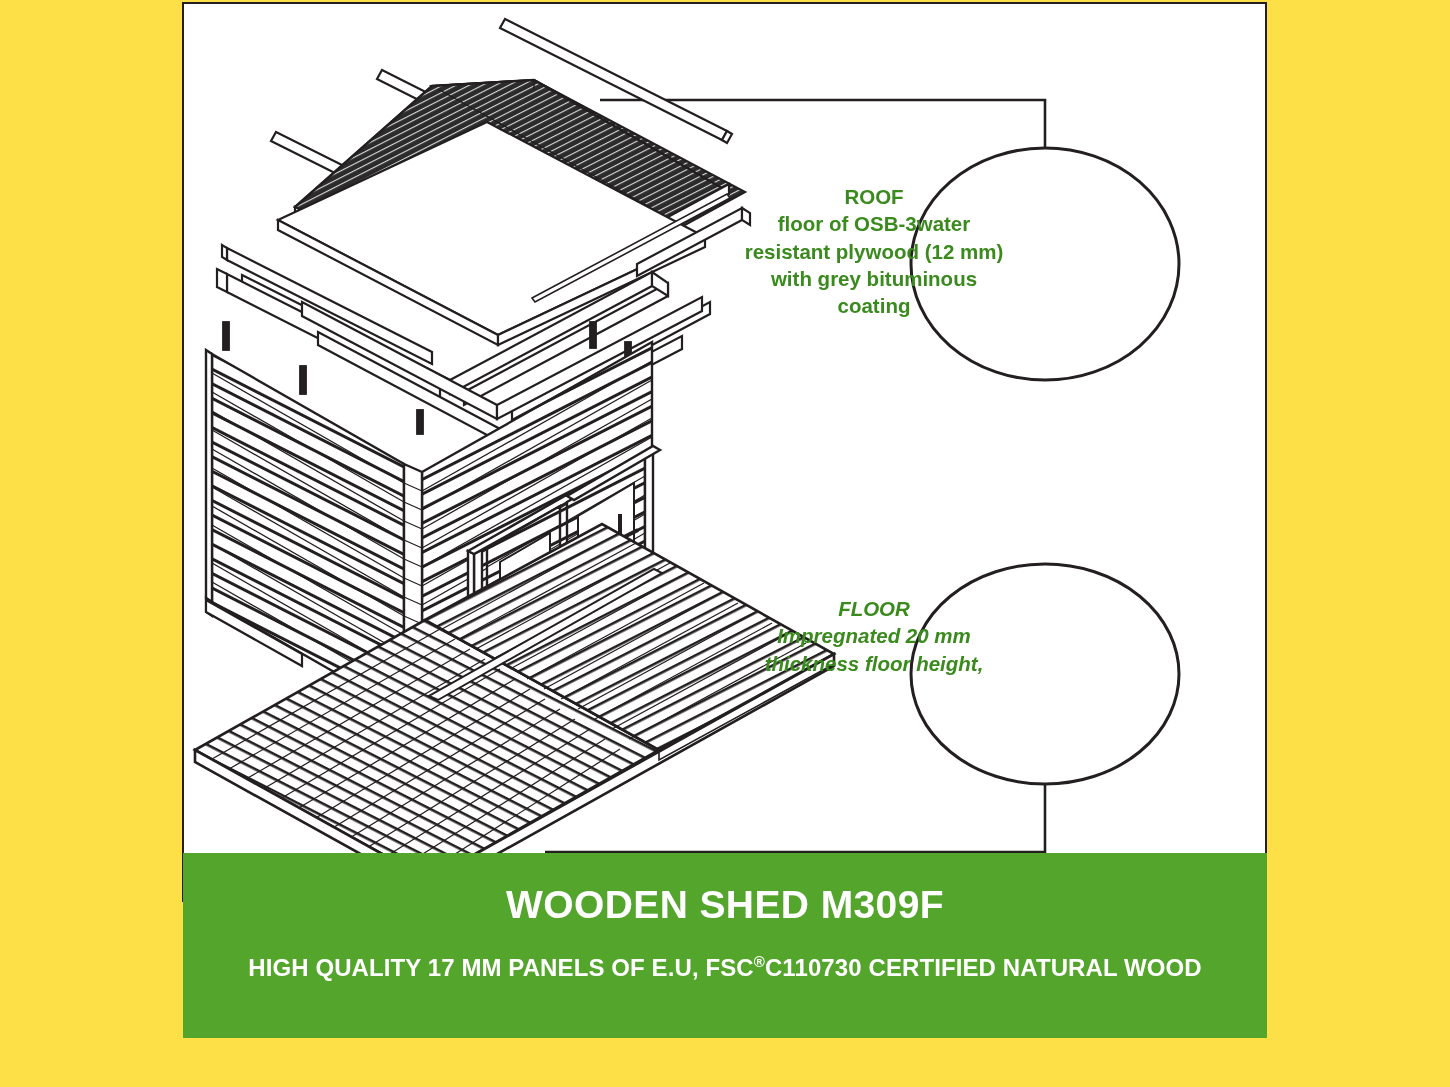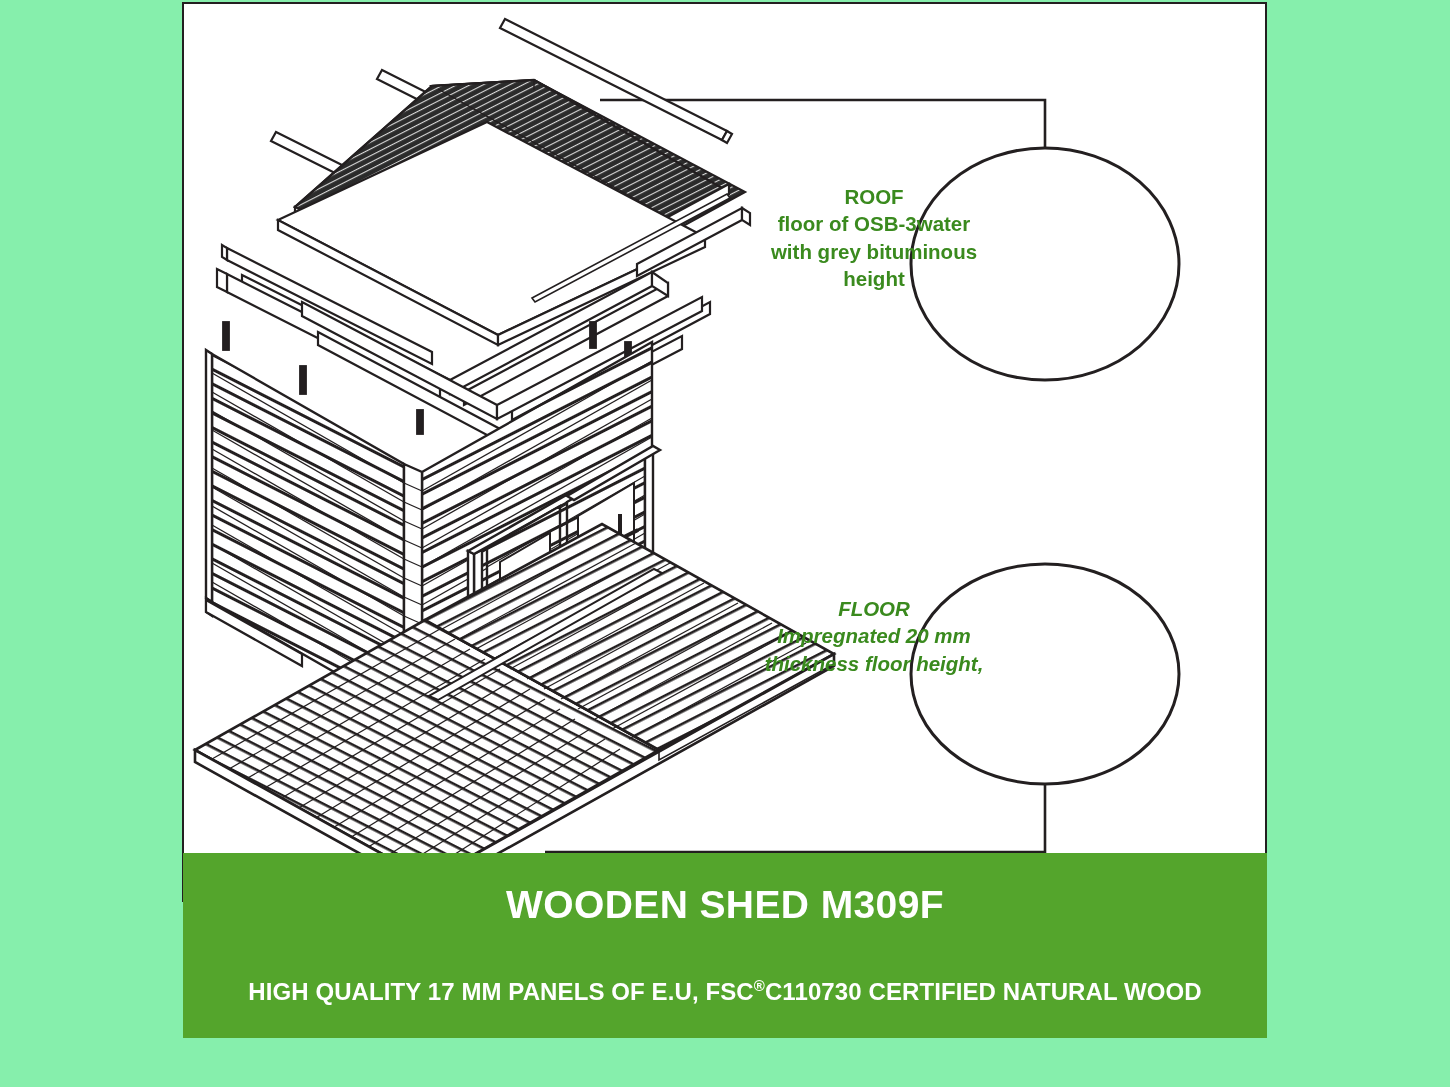--- a/index.html
+++ b/index.html
@@ -1,30 +1,30 @@
 <!DOCTYPE html>
 <html style="--banner: #54a52c; --accent: #3a8a1e;"><head>
 <meta charset="utf-8">
 <style>
   html,body{margin:0;padding:0;background:#ffffff;}
   body{width:1450px;height:1087px;overflow:hidden;
        font-family:"Liberation Sans","DejaVu Sans",sans-serif;}
-  #page{position:relative;width:1450px;height:1087px;background:#86efac;}
+  #page{position:relative;width:1450px;height:1087px;background:#fde047;}
 
   
   #card-frame{position:absolute;left:182px;top:2px;width:1085px;height:900px;
               border:2px solid #231f20;background:#ffffff;box-sizing:border-box;}
 
   
   #banner{position:absolute;left:183px;top:853px;width:1084px;height:185px;
           background:var(--banner);display:flex;flex-direction:column;
           align-items:center;justify-content:flex-start;box-sizing:border-box;}
   #banner-title{margin-top:32px;color:#ffffff;font-size:39px;font-weight:bold;
                 letter-spacing:.4px;line-height:1;white-space:nowrap;}
-  #banner-sub{margin-top:56px;color:#ffffff;font-size:24px;font-weight:bold;
+  #banner-sub{margin-top:32px;color:#ffffff;font-size:24px;font-weight:bold;
               letter-spacing:.1px;line-height:1;white-space:nowrap;}
   #banner-sub sup{font-size:15px;vertical-align:super;line-height:0;}
 
   
   #drawing{position:absolute;left:182px;top:2px;width:1085px;height:900px;}
 
   
   .callout-text{position:absolute;color:var(--accent);font-size:20.5px;
                 font-weight:bold;line-height:1.33;text-align:center;width:270px;}
   #roof-text{left:739px;top:183px;}
@@ -309,22 +309,23 @@
       </g>
 
       <ellipse cx="863" cy="262" rx="134" ry="116" fill="#ffffff" stroke="#231f20" stroke-width="3"></ellipse>
       <ellipse cx="863" cy="672" rx="134" ry="110" fill="#ffffff" stroke="#231f20" stroke-width="3"></ellipse>
     </g>
   </svg>
 
   <div id="roof-text" class="callout-text">
     <span class="hd">ROOF</span>
     <span class="hd">floor of OSB-3water</span>
+    <span class="hd">resistant plywood (12 mm)</span>
     <span class="hd">with grey bituminous</span>
-    <span class="hd">height</span>
+    <span class="hd">coating</span>
   </div>
 
   <div id="floor-text" class="callout-text">
     <span class="hd">FLOOR</span>
     <span class="hd">Impregnated 20 mm</span>
     <span class="hd">thickness floor height,</span>
   </div>
 
   <div id="banner">
     <div id="banner-title">WOODEN SHED M309F</div>

